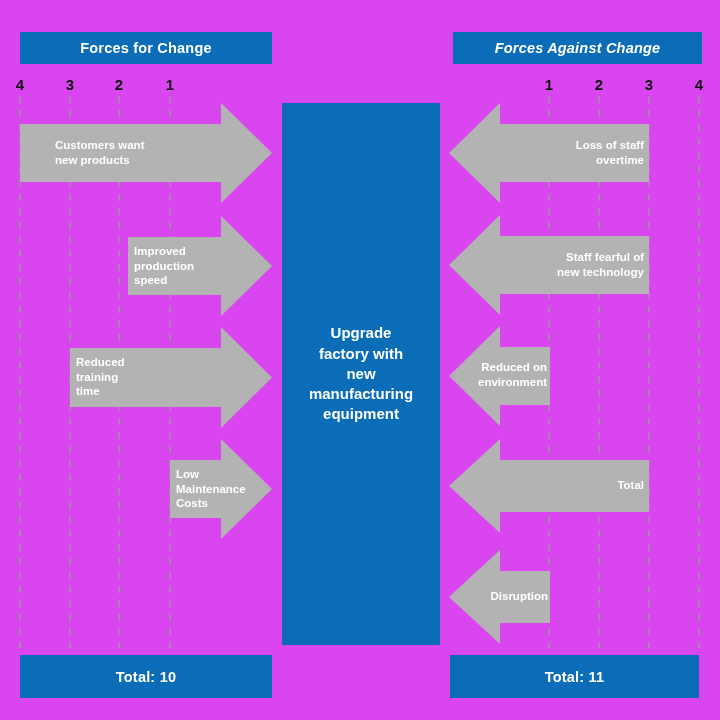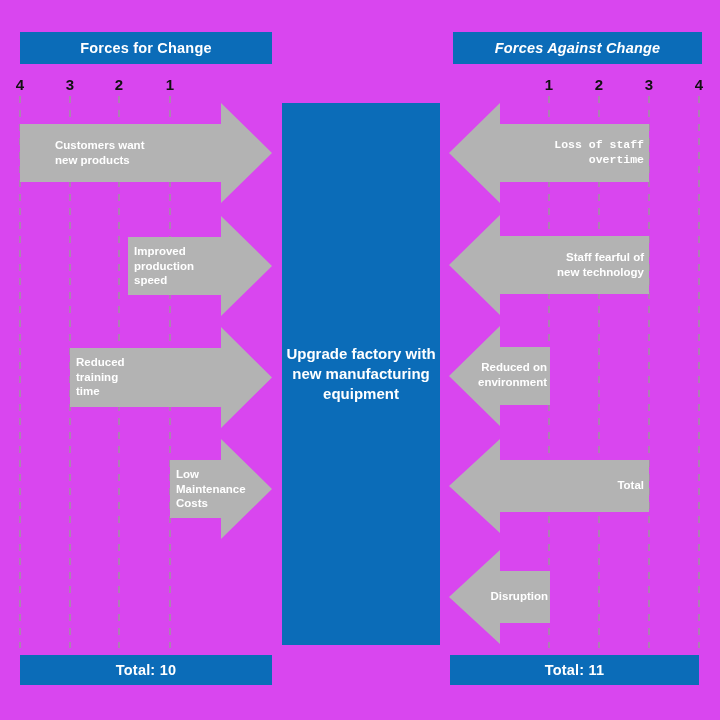--- a/index.html
+++ b/index.html
@@ -32,21 +32,21 @@
     color: #ffffff;
     font-weight: bold;
     font-size: 14.5px;
     letter-spacing: .2px;
     display: flex;
     align-items: center;
     justify-content: center;
     box-sizing: border-box;
   }
   .bar-header { height: 32px; }
-  .bar-total  { height: 30px; }
+  .bar-total  { height: 43px; }
   #header-left  { left: 20px;  top: 32px;  width: 252px; }
   #header-right { left: 453px; top: 32px;  width: 249px; font-style: italic; }
   #total-left   { left: 20px;  top: 655px; width: 252px; }
   #total-right  { left: 450px; top: 655px; width: 249px; }
 
   #center-box {
     position: absolute;
     left: 282px;
     top: 103px;
     width: 158px;
@@ -54,21 +54,21 @@
     background: #0b6cb8;
     color: #ffffff;
     display: flex;
     align-items: center;
     justify-content: center;
     text-align: center;
     font-weight: bold;
     font-size: 15px;
     line-height: 1.35;
     box-sizing: border-box;
-    padding: 0 4px;
+    padding: 0 24px;
   }
 
   .tick-label {
     position: absolute;
     top: 76px;
     width: 22px;
     margin-left: -11px;
     text-align: center;
     font-size: 15px;
     font-weight: bold;
@@ -147,21 +147,21 @@
 new products</div>
       <div class="arrow-label left" style="left: 134px; top: 240px; width: 90px; height: 52px;">Improved
 production
 speed</div>
       <div class="arrow-label left" style="left: 76px; top: 351px; width: 140px; height: 52px;">Reduced
 training
 time</div>
       <div class="arrow-label left" style="left: 176px; top: 463px; width: 86px; height: 52px;">Low
 Maintenance
 Costs</div>
-      <div class="arrow-label right" style="left: 489px; top: 130px; width: 155px; height: 46px; font-family: Liberation Mono, monospace;">Loss of staff
+      <div class="arrow-label right" style="left: 489px; top: 130px; width: 155px; height: 46px;">Loss of staff
 overtime</div>
       <div class="arrow-label right" style="left: 489px; top: 242px; width: 155px; height: 46px;">Staff fearful of
 new technology</div>
       <div class="arrow-label right" style="left: 455px; top: 352px; width: 92px; height: 46px;">Reduced on
 environment</div>
       <div class="arrow-label right" style="left: 489px; top: 470px; width: 155px; height: 30px;">Total</div>
       <div class="arrow-label right" style="left: 458px; top: 583px; width: 90px; height: 26px;">Disruption</div>
     </div>
 
 </div>

